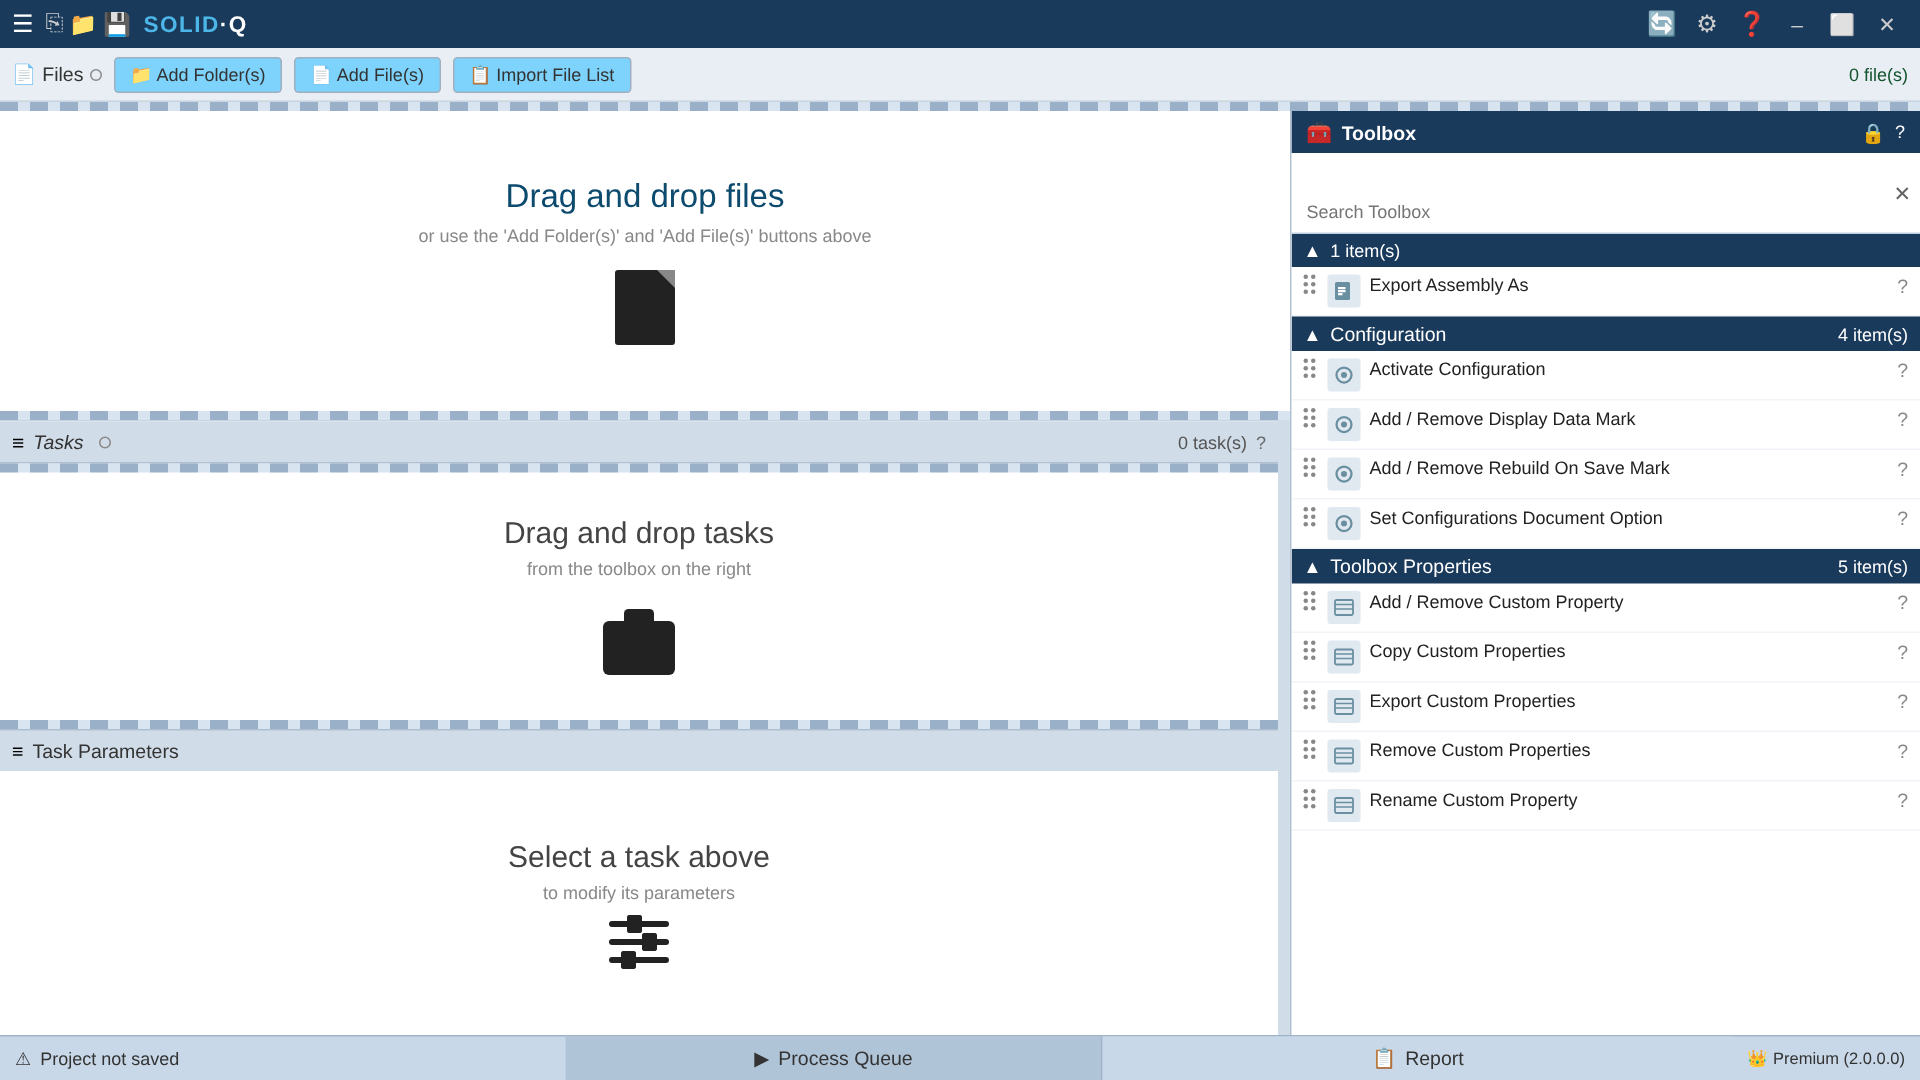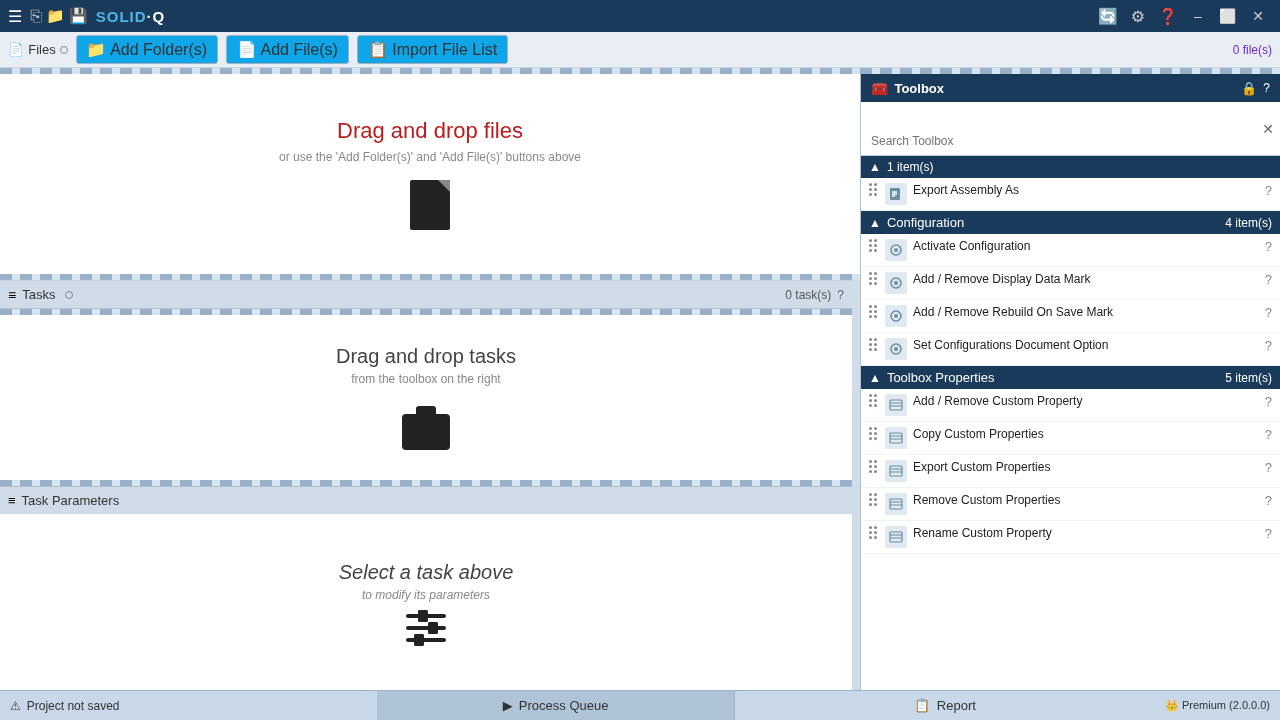--- a/index.html
+++ b/index.html
@@ -30,25 +30,25 @@
       display: flex;
       align-items: center;
       padding: 0 8px;
       gap: 8px;
       border-bottom: 1px solid #c8d4e0;
     }
     #toolbar .files-label { display: flex; align-items: center; gap: 4px; font-size: 13px; color: #333; }
     #toolbar .files-label .dot { width: 8px; height: 8px; border-radius: 50%; border: 1px solid #888; display: inline-block; }
     #toolbar button {
       display: flex; align-items: center; gap: 5px;
-      background: #0ea5e9; border: 1px solid #a0b0c0;
+      background: #7dd3fc; border: 1px solid #a0b0c0;
       padding: 4px 10px; border-radius: 3px; cursor: pointer;
-      font-size: 16px; color: #333;
-    }
-    #toolbar .file-count { margin-left: auto; font-size: 12px; color: #6d28d9; }
+      font-size: 12px; color: #333;
+    }
+    #toolbar .file-count { margin-left: auto; font-size: 12px; color: #14532d; }
     .dashed-line {
       height: 6px;
       background: repeating-linear-gradient(90deg, #9ab0c8 0px, #9ab0c8 12px, #d8e4f0 12px, #d8e4f0 20px);
     }
 
     
     #main {
       display: flex;
       height: calc(720px - 32px - 36px - 6px - 30px);
     }
@@ -65,21 +65,21 @@
     #files-drop {
       flex: 1;
       display: flex;
       flex-direction: column;
       align-items: center;
       justify-content: center;
       background: white;
       border: none;
       position: relative;
     }
-    #files-drop .drop-title { font-size: 22px; color: #b91c1c; margin-bottom: 6px; }
+    #files-drop .drop-title { font-size: 22px; color: #0c4a6e; margin-bottom: 6px; }
     #files-drop .drop-subtitle { font-size: 12px; color: #888; margin-bottom: 16px; }
     #files-drop .file-icon {
       width: 40px; height: 50px;
       background: #222;
       border-radius: 2px 8px 2px 2px;
       position: relative;
     }
     #files-drop .file-icon::before {
       content: '';
       position: absolute;
@@ -105,21 +105,21 @@
     #tasks-header {
       background: #d0dce8;
       height: 28px;
       display: flex;
       align-items: center;
       padding: 0 8px;
       gap: 6px;
       border-bottom: 1px solid #b0c0d0;
     }
     #tasks-header .tasks-icon { font-size: 14px; }
-    #tasks-header .tasks-title { font-size: 13px; font-weight: 500; color: #333; }
+    #tasks-header .tasks-title { font-size: 13px; font-weight: 500; color: #333; font-style: italic; }
     #tasks-header .tasks-dot { width: 8px; height: 8px; border-radius: 50%; border: 1px solid #888; margin-left: 4px; }
     #tasks-header .task-count { margin-left: auto; font-size: 12px; color: #555; }
     #tasks-header .help-icon { font-size: 12px; color: #666; cursor: pointer; }
 
     #tasks-drop {
       flex: 1;
       display: flex;
       flex-direction: column;
       align-items: center;
       justify-content: center;
@@ -140,21 +140,20 @@
     .task-params-header .title { font-size: 13px; font-weight: 500; color: #333; }
 
     #task-params-section {
       flex: 1;
       display: flex;
       flex-direction: column;
       align-items: center;
       justify-content: center;
       background: white;
       padding: 20px;
-      font-style: italic;
     }
     #task-params-section .select-title { font-size: 20px; color: #444; margin-bottom: 4px; }
     #task-params-section .select-subtitle { font-size: 12px; color: #888; margin-bottom: 12px; }
     #task-params-section .sliders-icon {
       display: flex; flex-direction: column; gap: 4px;
       width: 40px;
     }
     #task-params-section .slider-line {
       height: 4px; background: #222; border-radius: 2px; position: relative;
     }

